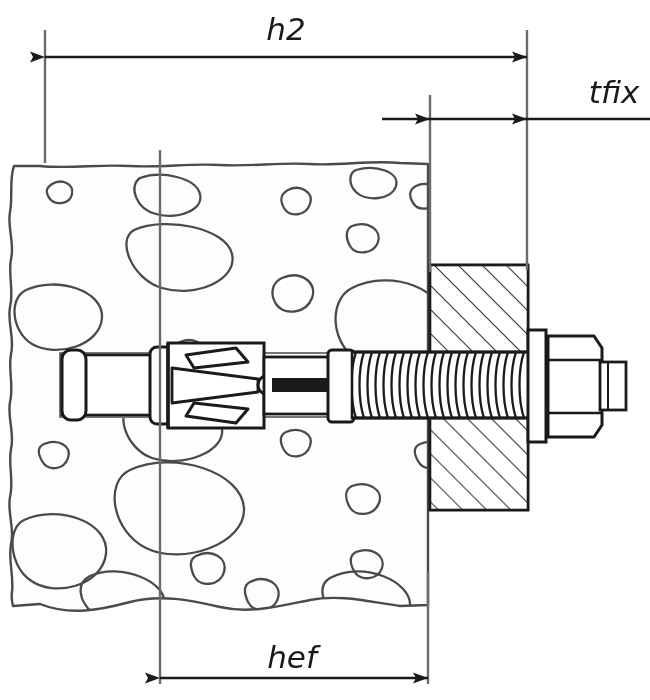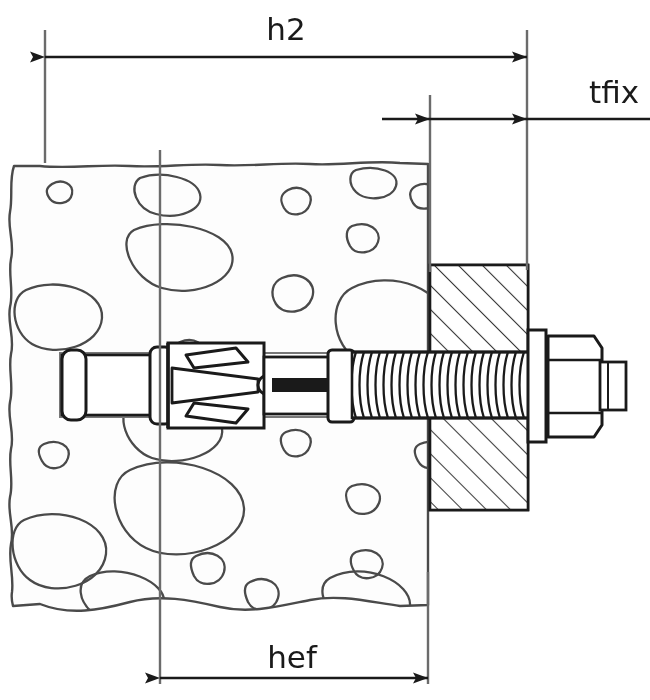--- a/index.html
+++ b/index.html
@@ -9,20 +9,21 @@
   }
   body {
     font-family: "DejaVu Sans", sans-serif;
   }
   #stage {
     position: relative;
     width: 650px;
     height: 684px;
     background: #ffffff;
     overflow: hidden;
+    font-style: italic;
   }
   #stage svg {
     position: absolute;
     left: 0;
     top: 0;
     display: block;
   }
   .dim-label {
     font-family: "DejaVu Sans", sans-serif;
     font-size: 31px;

